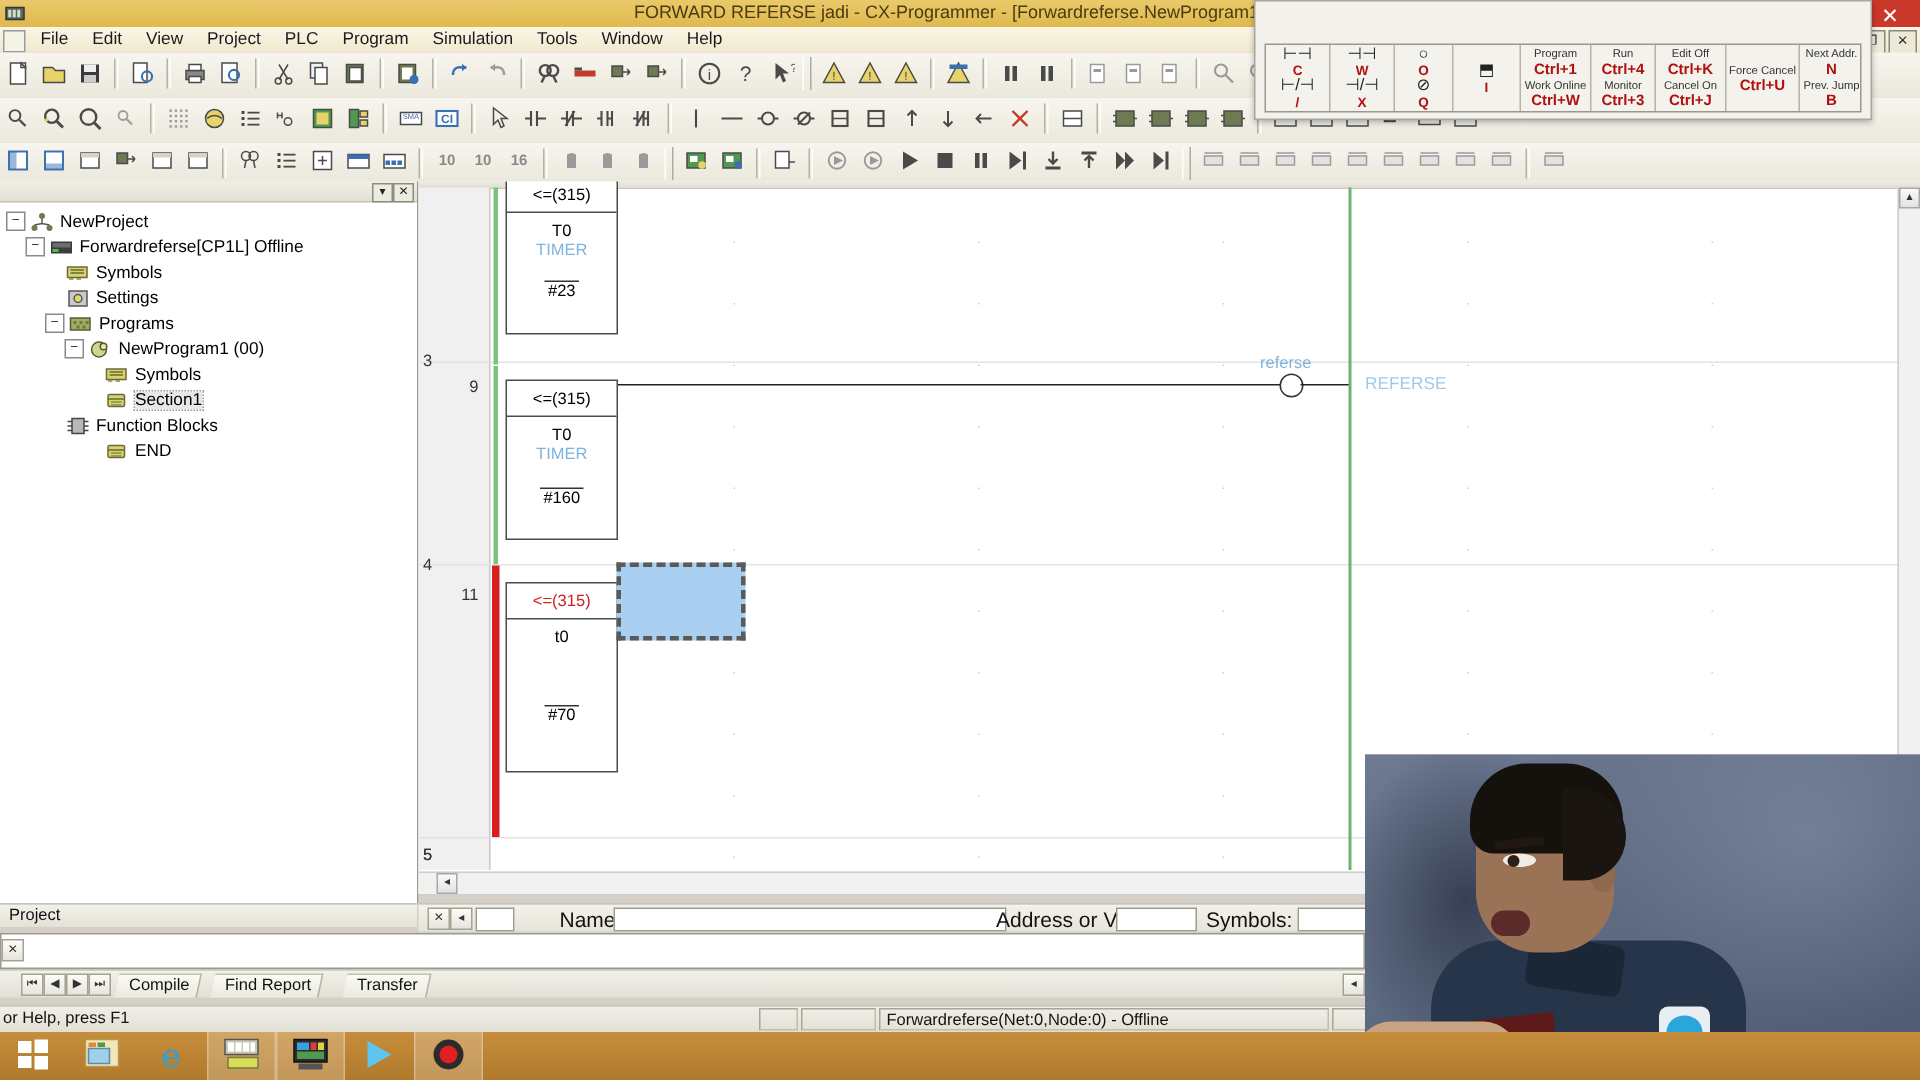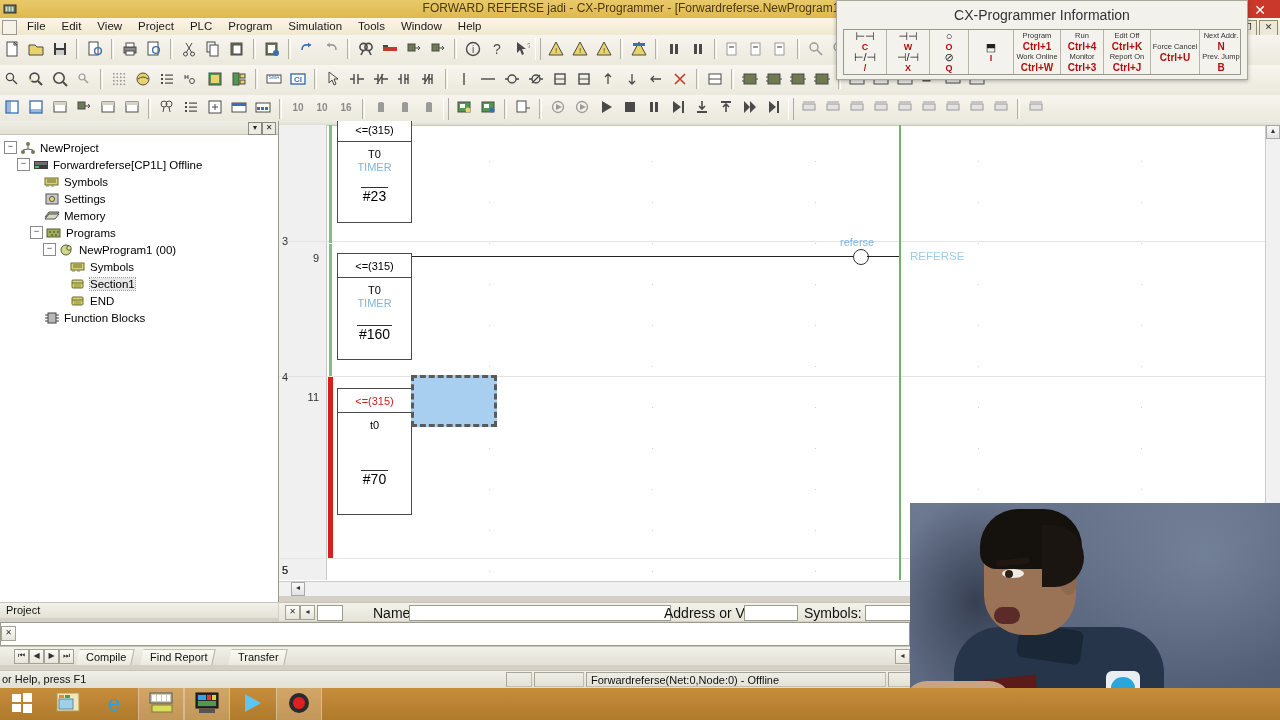--- a/index.html
+++ b/index.html
@@ -85,21 +85,21 @@
   
   .instr{position:absolute;background:#fff;border:1px solid #4a4a4a;}
   .instr .top{height:23px;border-bottom:1px solid #4a4a4a;
     display:flex;align-items:center;justify-content:center;
     font-size:11px;color:#000;}
   .instr .top.red{color:#d02020;}
   .instr .op{height:15px;display:flex;align-items:center;justify-content:center;
     font-size:11px;color:#000;margin-top:4px;}
   .instr .kind{display:flex;align-items:center;justify-content:center;
     font-size:11px;color:#7fb4de;}
-  .instr .val{position:absolute;left:0;width:100%;text-align:center;font-size:14px;
+  .instr .val{position:absolute;left:0;width:100%;text-align:center;font-size:11px;
     color:#000;}
   .instr .val span{border-top:1px solid #333;padding:0 2px;}
   .hwire{position:absolute;height:1px;background:#222;}
   .coil{position:absolute;width:14px;height:14px;border:1.6px solid #333;
     border-radius:50%;background:#fff;}
   .coillbl{position:absolute;font-size:11px;color:#7fb4de;}
   .cmt{position:absolute;font-size:11.5px;color:#9ecbe8;}
   .dot{position:absolute;width:1px;height:1px;background:#d0d0d0;}
   #selbox{position:absolute;background:#a8cef0;
     border:3px dashed #5a5a5a;box-sizing:border-box;}
@@ -846,28 +846,20 @@
       </div>
       <div class="tn" style="padding-left: 26px;">
         <div class="noexp"></div>
         <span class="ti"><svg width="16" height="14" viewBox="0 0 16 14">
             <rect x="2" y="2" width="12" height="10" fill="#c9c9c9" stroke="#555"></rect>
             <circle cx="8" cy="7" r="2.6" fill="#e0d96a" stroke="#555"></circle>
           </svg></span>
         <span class="lbl">Settings</span>
       </div>
       <div class="tn" style="padding-left: 26px;">
-        <div class="noexp"></div>
-        <span class="ti"><svg width="16" height="14" viewBox="0 0 16 14">
-            <path d="M1 8 L5 3 L15 3 L11 8 Z" fill="#b3b39a" stroke="#555"></path>
-            <path d="M1 10 L5 5 L15 5 L11 10 Z" fill="#d9d9c0" stroke="#555"></path>
-          </svg></span>
-        <span class="lbl">Memory</span>
-      </div>
-      <div class="tn" style="padding-left: 26px;">
         <div class="exp">−</div>
         <span class="ti"><svg width="16" height="14" viewBox="0 0 16 14">
             <rect x="1" y="3" width="13" height="8" fill="#9fae5e" stroke="#5a5a3a"></rect>
             <g fill="#6a7a3a">
               <rect x="3" y="5" width="2" height="2"></rect>
               <rect x="7" y="5" width="2" height="2"></rect>
               <rect x="11" y="5" width="2" height="2"></rect>
               <rect x="5" y="8" width="2" height="2"></rect>
               <rect x="9" y="8" width="2" height="2"></rect>
             </g>
@@ -893,36 +885,36 @@
       </div>
       <div class="tn sel" style="padding-left: 52px; text-align: center;">
         <div class="noexp"></div>
         <span class="ti"><svg width="16" height="14" viewBox="0 0 16 14">
             <rect x="2" y="3" width="11" height="8" rx="1" fill="#d8d46a" stroke="#6a6a3a"></rect>
             <path d="M2 6 L13 6" stroke="#6a6a3a"></path>
             <path d="M4 8 L11 8 M4 10 L11 10" stroke="#8a8a4a"></path>
           </svg></span>
         <span class="lbl">Section1</span>
       </div>
+      <div class="tn" style="padding-left: 26px;">
+        <div class="noexp"></div>
+        <span class="ti"><svg width="16" height="14" viewBox="0 0 16 14">
+            <rect x="4" y="2" width="8" height="10" fill="#b8b8b8" stroke="#444"></rect>
+            <path d="M1 4 L4 4 M1 7 L4 7 M1 10 L4 10 M12 4 L15 4 M12 7 L15 7 M12 10 L15 10" stroke="#444"></path>
+          </svg></span>
+        <span class="lbl">Function Blocks</span>
+      </div>
       <div class="tn" style="padding-left: 52px;">
         <div class="noexp"></div>
         <span class="ti"><svg width="16" height="14" viewBox="0 0 16 14">
             <rect x="2" y="3" width="11" height="8" rx="1" fill="#d8d46a" stroke="#6a6a3a"></rect>
             <path d="M2 6 L13 6" stroke="#6a6a3a"></path>
             <path d="M4 8 L11 8 M4 10 L11 10" stroke="#8a8a4a"></path>
           </svg></span>
         <span class="lbl">END</span>
-      </div>
-      <div class="tn" style="padding-left: 26px;">
-        <div class="noexp"></div>
-        <span class="ti"><svg width="16" height="14" viewBox="0 0 16 14">
-            <rect x="4" y="2" width="8" height="10" fill="#b8b8b8" stroke="#444"></rect>
-            <path d="M1 4 L4 4 M1 7 L4 7 M1 10 L4 10 M12 4 L15 4 M12 7 L15 7 M12 10 L15 10" stroke="#444"></path>
-          </svg></span>
-        <span class="lbl">Function Blocks</span>
       </div>
     </div>
 </div>
 <div id="projtab">
   <span>Project</span>
 </div>
 
 <div id="ladder">
   <div id="ladder-top"></div>
   <div id="gutter"></div>
@@ -1072,21 +1064,20 @@
   <span style="position:absolute;left:2px;top:2px;">or Help, press F1</span>
   <div class="spanel" style="left:506px;width:26px;"></div>
   <div class="spanel" style="left:534px;width:50px;"></div>
   <div class="spanel" style="left:586px;width:300px;">
     <span style="position:absolute;left:4px;top:1px;">Forwardreferse(Net:0,Node:0) - Offline</span>
   </div>
   <div class="spanel" style="left:888px;width:50px;"></div>
 </div>
 
 <div id="infopop">
-  <div class="ip-title">CX-Programmer Information</div>
   <div id="ipgrid">
       <div class="ipcell" style="width: 38px; flex: 0 0 38px;">
         <div class="sym">⊢⊣</div>
         <div class="symr">C</div>
         <div class="sym">⊢/⊣</div>
         <div class="symr">/</div>
       </div>
       <div class="ipcell" style="width: 38px; flex: 0 0 38px;">
         <div class="sym">⊣⊣</div>
         <div class="symr">W</div>
@@ -1111,21 +1102,21 @@
       </div>
       <div class="ipcell" style="width: 38px; flex: 0 0 38px;">
         <div class="cap">Run</div>
         <div class="key">Ctrl+4</div>
         <div class="cap">Monitor</div>
         <div class="key">Ctrl+3</div>
       </div>
       <div class="ipcell" style="width: 42px; flex: 0 0 42px;">
         <div class="cap">Edit Off</div>
         <div class="key">Ctrl+K</div>
-        <div class="cap">Report On</div>
+        <div class="cap">Cancel On</div>
         <div class="key">Ctrl+J</div>
       </div>
       <div class="ipcell" style="width: 44px; flex: 0 0 44px;">
         <div class="cap">Force Cancel</div>
         <div class="key">Ctrl+U</div>
       </div>
       <div class="ipcell" style="width: 38px; flex: 0 0 38px;">
         <div class="cap">Next Addr.</div>
         <div class="key">N</div>
         <div class="cap">Prev. Jump</div>

